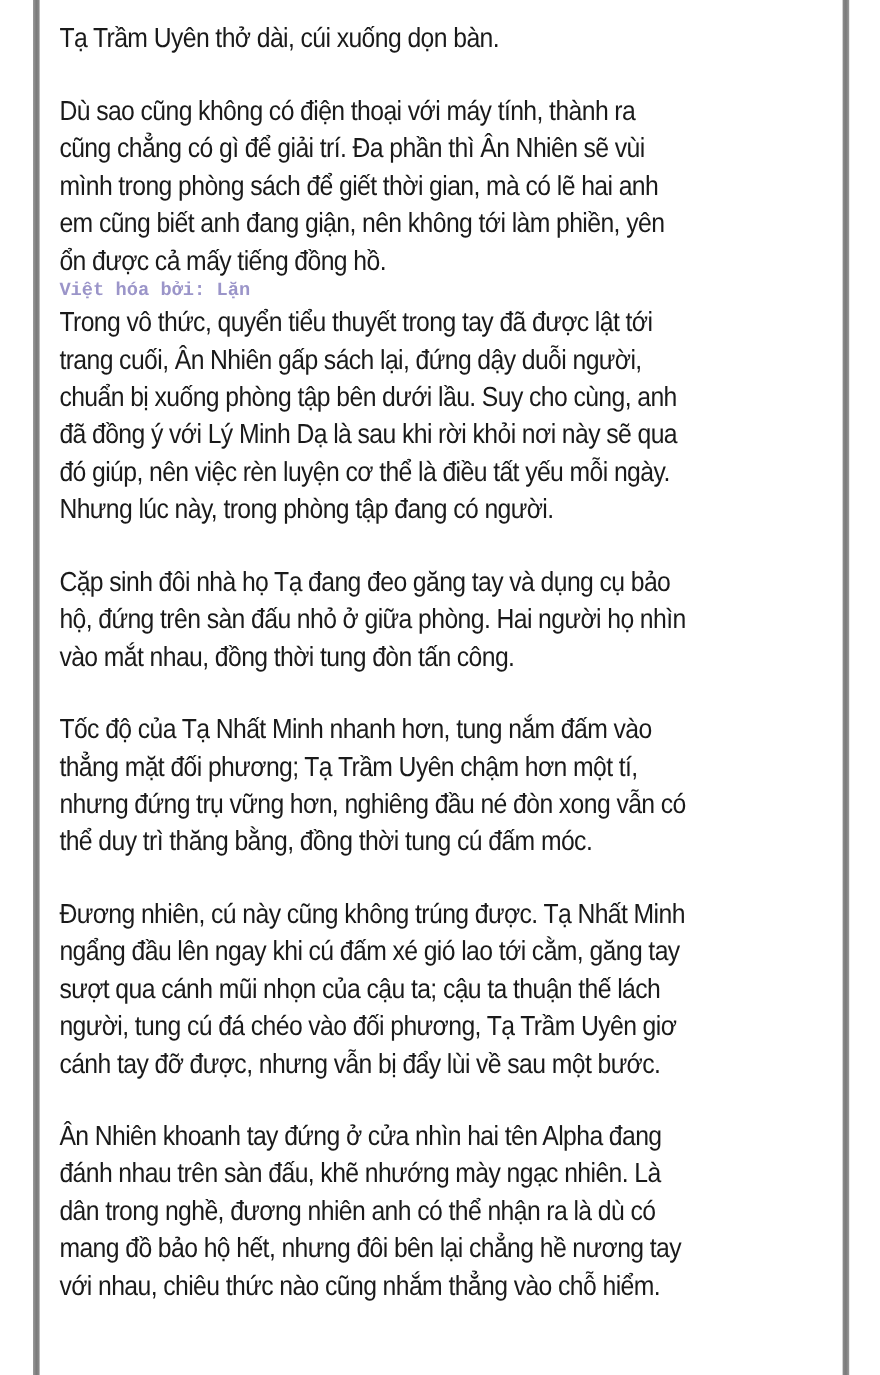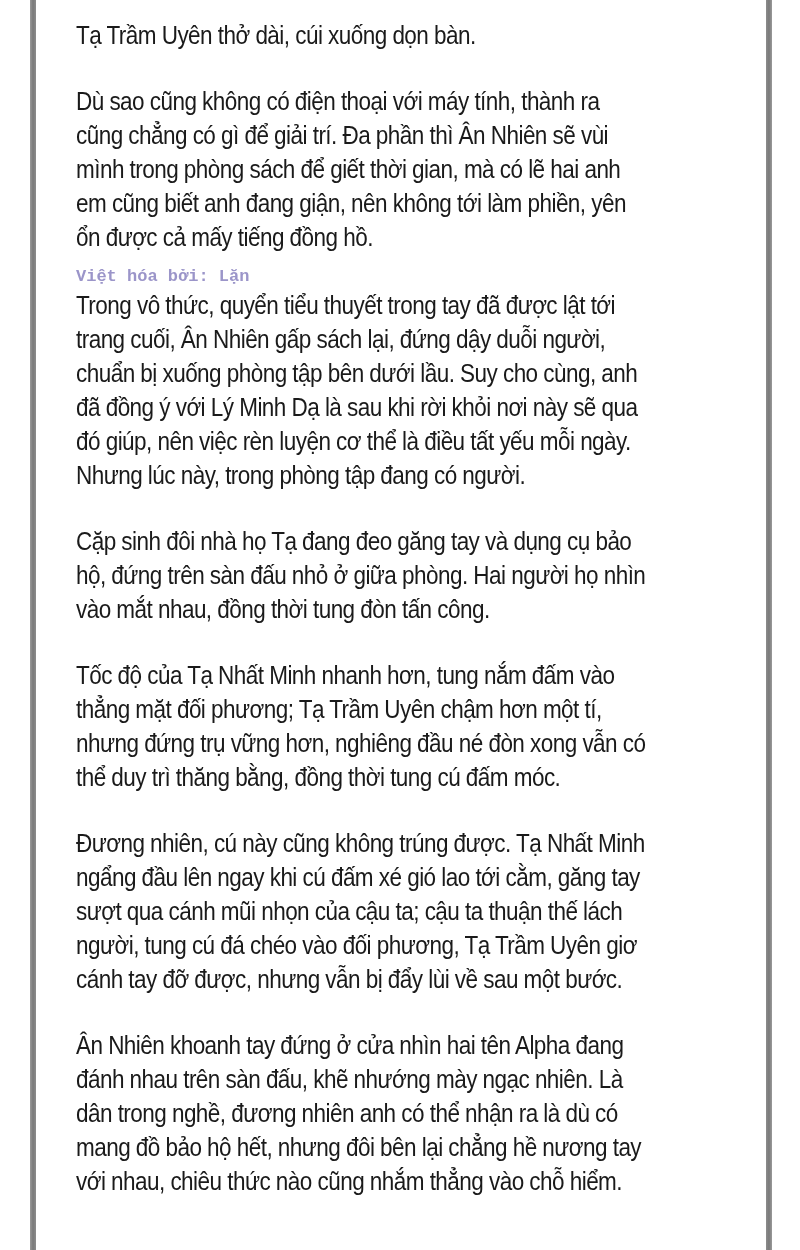--- a/index.html
+++ b/index.html
@@ -24,21 +24,21 @@
     .border-right {
       position: absolute;
       left: 766px;
       top: 0;
       width: 6px;
       height: 1250px;
       background: linear-gradient(to right, #8c8c8c, #7a7a7a 50%, #9a9a9a);
     }
     .page {
       position: absolute;
-      left: 76px;
+      left: 54px;
       top: 18px;
       width: 700px;
     }
     .para {
       font-family: "Liberation Sans", "DejaVu Sans", sans-serif;
       font-size: 25px;
       line-height: 34px;
       color: #1a1a1a;
       letter-spacing: -0.6px;
       transform: scaleX(0.9);
@@ -52,21 +52,21 @@
     }
     .gap {
       height: 32px;
     }
     .watermark {
       font-family: "Liberation Mono", "DejaVu Sans Mono", monospace;
       font-size: 17px;
       line-height: 22px;
       color: #9b95c9;
       font-weight: bold;
-      margin: 12px 0 0 0;
+      margin: 0 0 0 0;
       height: 22px;
       letter-spacing: 0px;
     }
   </style>
 </head>
 <body>
 
 <div class="border-left"></div>
 <div class="border-right"></div>
 

